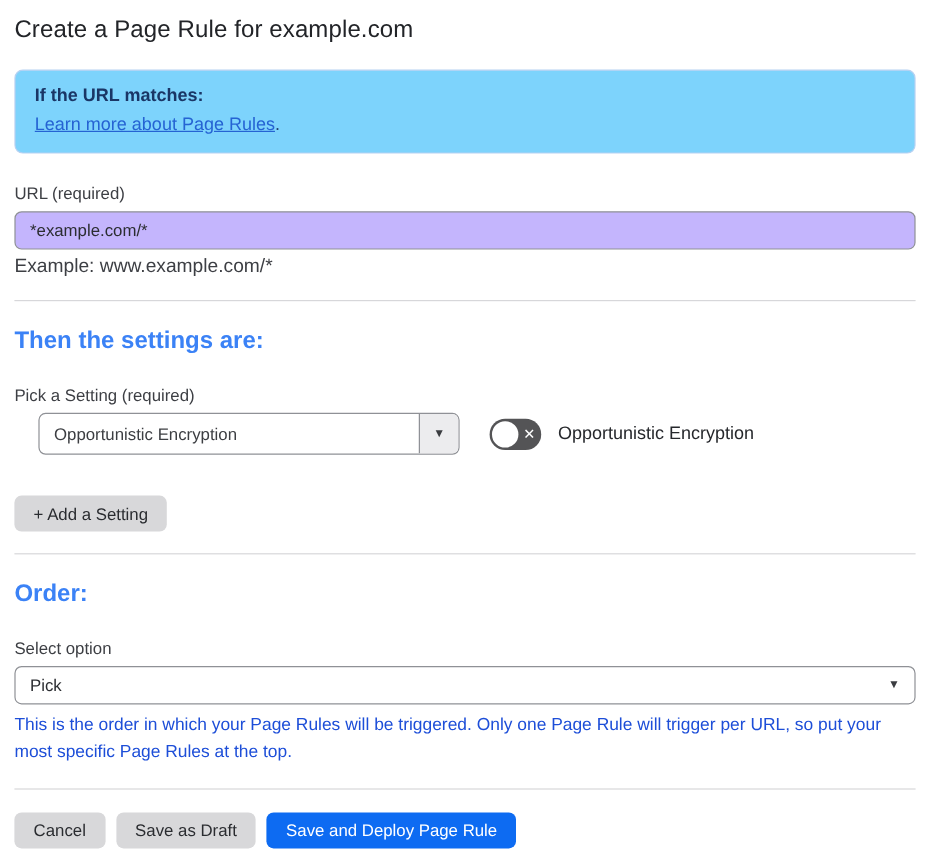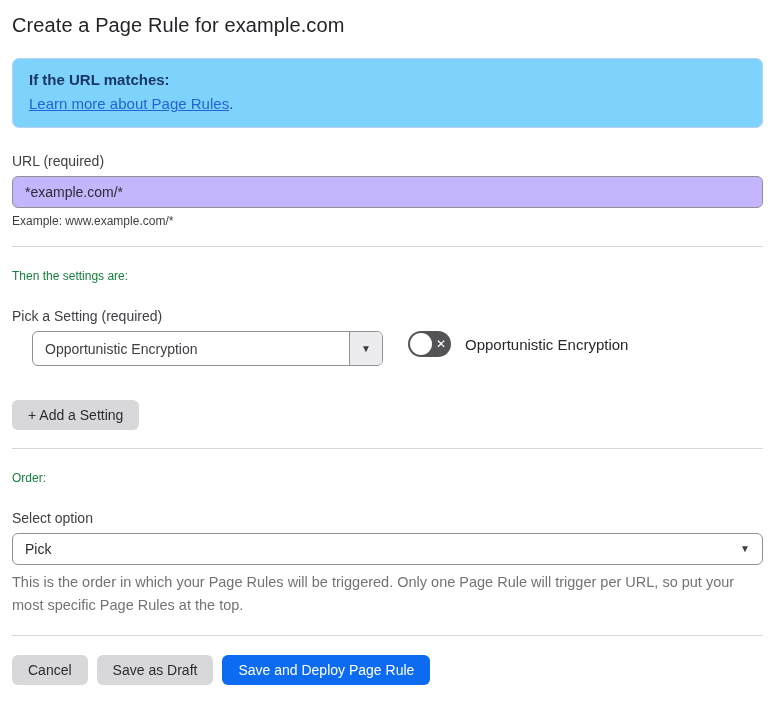--- a/index.html
+++ b/index.html
@@ -50,41 +50,41 @@
     border-radius: 6px;
     padding: 0 12px;
     font-family: inherit;
     font-size: 14px;
     color: #2b2d31;
     background: #c4b5fd;
     outline: none;
   }
 
   .hint {
-    font-size: 12px;
+    font-size: 16px;
     color: #3d3f44;
     margin-top: 6px;
   }
 
   hr.divider {
     border: none;
     border-top: 1px solid #d7d7da;
     margin: 18px 0 0;
   }
 
   h2.section-heading {
-    font-size: 12px;
-    font-weight: 400;
-    color: #15803d;
+    font-size: 20px;
+    font-weight: 700;
+    color: #3b82f6;
     margin: 22px 0 0;
   }
 
   .setting-row {
     display: flex;
-    align-items: flex-start;
+    align-items: center;
     padding-left: 20px;
   }
 
   
   .dropdown {
     width: 351px;
     height: 35px;
     border: 1px solid #8f9196;
     border-radius: 6px;
     background: #fff;
@@ -180,21 +180,21 @@
     justify-content: space-between;
     padding: 0 12px;
     font-size: 14px;
     color: #2b2d31;
     cursor: pointer;
   }
 
   .help-text {
     font-size: 14.5px;
     line-height: 23px;
-    color: #737373;
+    color: #1d4ed8;
     margin-top: 6px;
   }
 
   .actions {
     display: flex;
     gap: 9px;
     margin-top: 19px;
   }
 </style>
 </head>

